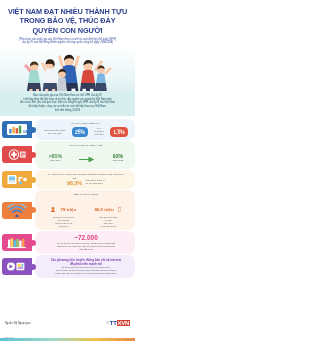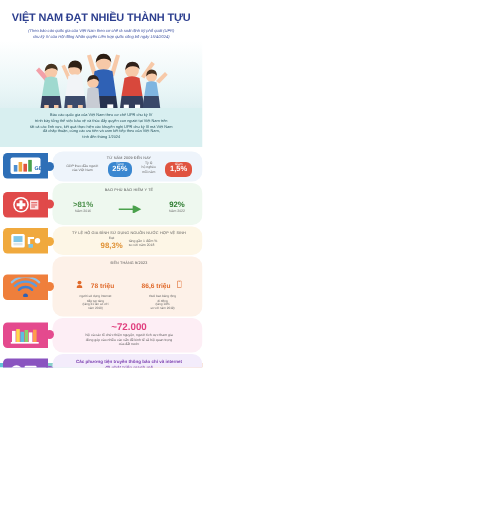--- a/index.html
+++ b/index.html
@@ -3,21 +3,21 @@
 <meta charset="utf-8">
 <style>
   html,body{margin:0;padding:0;}
   body{
     width:135px;height:350px;
     font-family:"Liberation Sans","DejaVu Sans",sans-serif;
     background:#ffffff;
     overflow:hidden;
   }
   .page{
-    position:relative;width:135px;height:245px;
+    position:relative;width:135px;height:341px;
     background:#ffffff;
     box-sizing:border-box;
     overflow:hidden;
   }
   
   .header{
     position:relative;
     background:#ffffff;
     padding:4px 4px 0 4px;
     text-align:center;
@@ -162,20 +162,21 @@
   }
 </style>
 </head>
 <body>
 
 <div class="page">
 
   <div class="header">
     <div class="title">
       <span class="l1">VIỆT NAM ĐẠT NHIỀU THÀNH TỰU</span>
+      <span class="l2">TRONG BẢO VỆ, THÚC ĐẨY QUYỀN CON NGƯỜI</span>
     </div>
     <div class="subtitle">
       <span>(Theo báo cáo quốc gia của Việt Nam theo cơ chế rà soát định kỳ phổ quát (UPR)</span>
       <span>chu kỳ IV của Hội đồng Nhân quyền Liên hợp quốc công bố ngày 15/4/2024)</span>
     </div>
   </div>
 
   <div class="hero">
     <svg class="people" viewBox="0 0 135 45" preserveAspectRatio="xMidYEnd meet">
 

